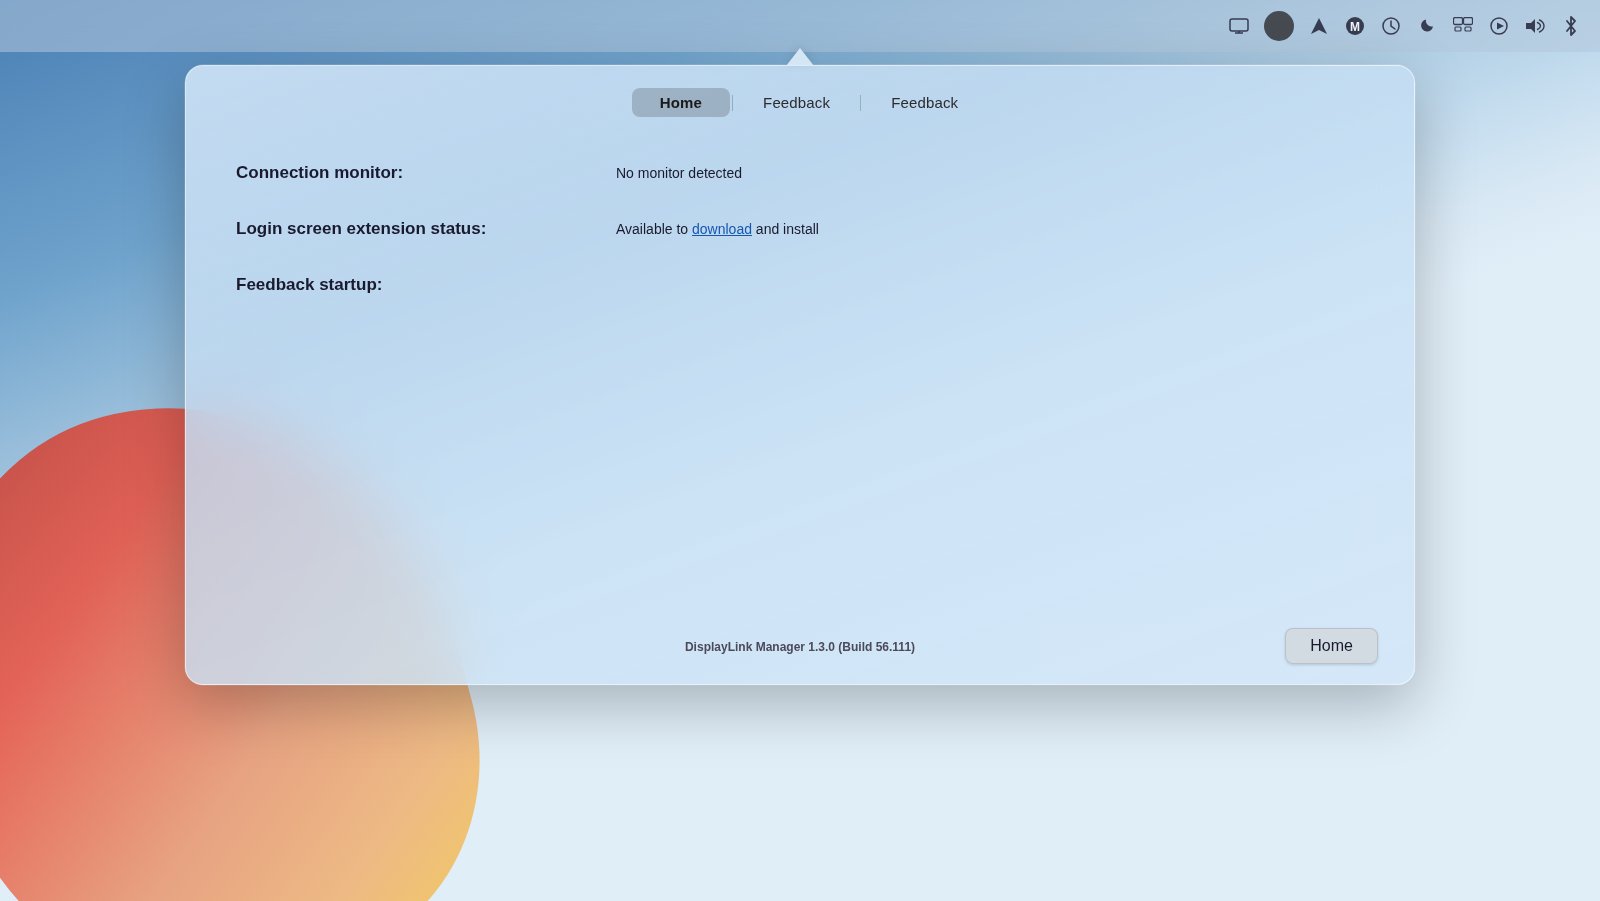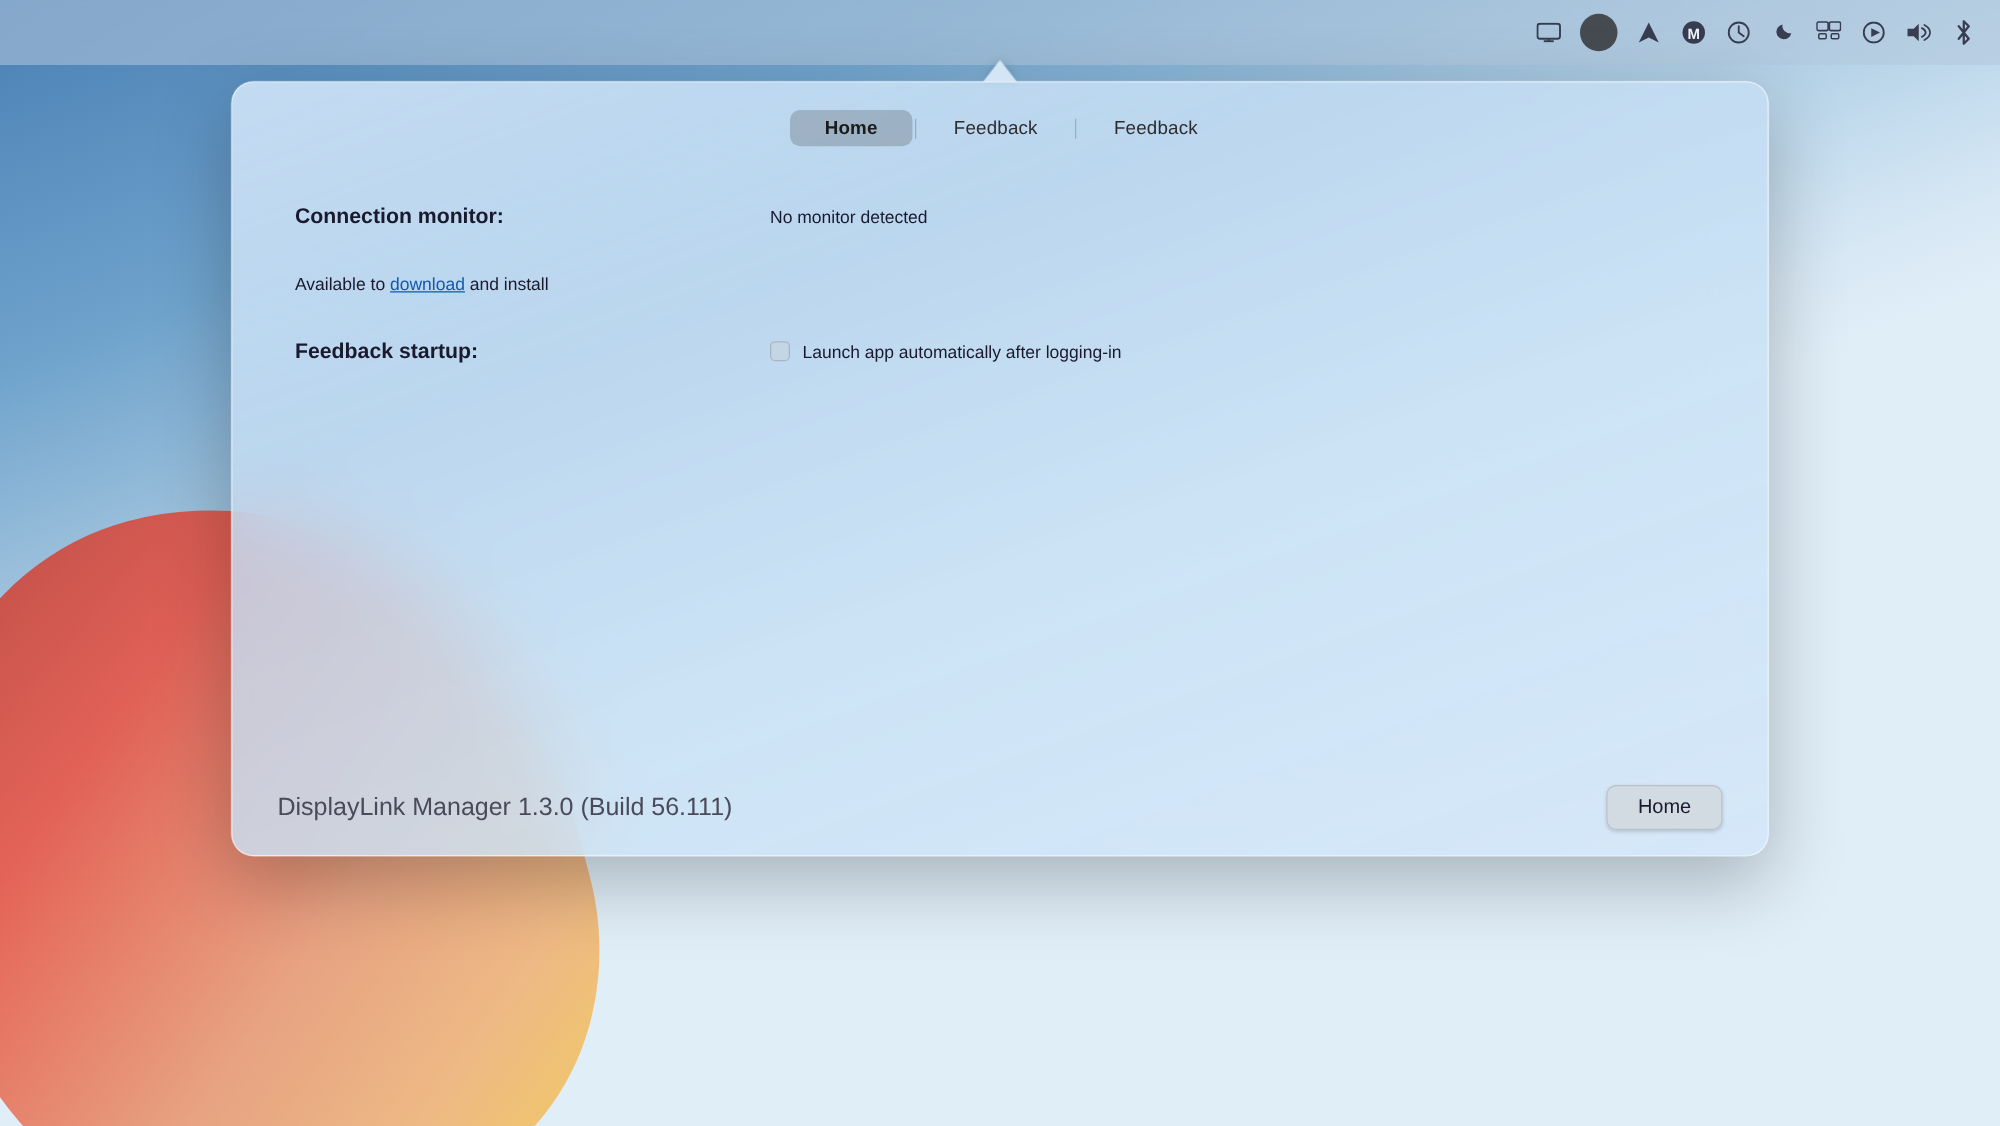--- a/index.html
+++ b/index.html
@@ -199,24 +199,24 @@
       left: 0;
       right: 0;
       height: 75px;
       display: flex;
       align-items: center;
       justify-content: center;
       padding: 0 36px;
     }
 
     .footer-version {
-      font-size: 20px;
+      font-size: 12px;
       color: #4a4a5a;
-      font-weight: 400;
-      text-align: left;
+      font-weight: 700;
+      text-align: center;
       flex: 1;
     }
 
     .quit-button {
       position: absolute;
       right: 36px;
       bottom: 20px;
       padding: 8px 24px;
       background: rgba(210, 215, 220, 0.8);
       border: 1px solid rgba(180,185,195,0.8);
@@ -316,31 +316,28 @@
   </div>
 
   <div class="content-area">
 
     <div class="info-row">
       <div class="info-label">Connection monitor:</div>
       <div class="info-value">No monitor detected</div>
     </div>
 
     <div class="info-row">
+      <div class="info-label">Login screen extension status:</div>
       <div class="info-value">
         <span>Available to </span><a href="#">download</a><span> and install</span>
       </div>
     </div>
 
     <div class="info-row">
       <div class="info-label">Feedback startup:</div>
-      <div class="info-value checkbox-row">
-        <div class="checkbox"></div>
-        <span>Launch app automatically after logging-in</span>
-      </div>
     </div>
 
   </div>
 
   <div class="footer">
     <div class="footer-version">DisplayLink Manager 1.3.0 (Build 56.111)</div>
     <button class="quit-button">Home</button>
   </div>
 
 </div>

